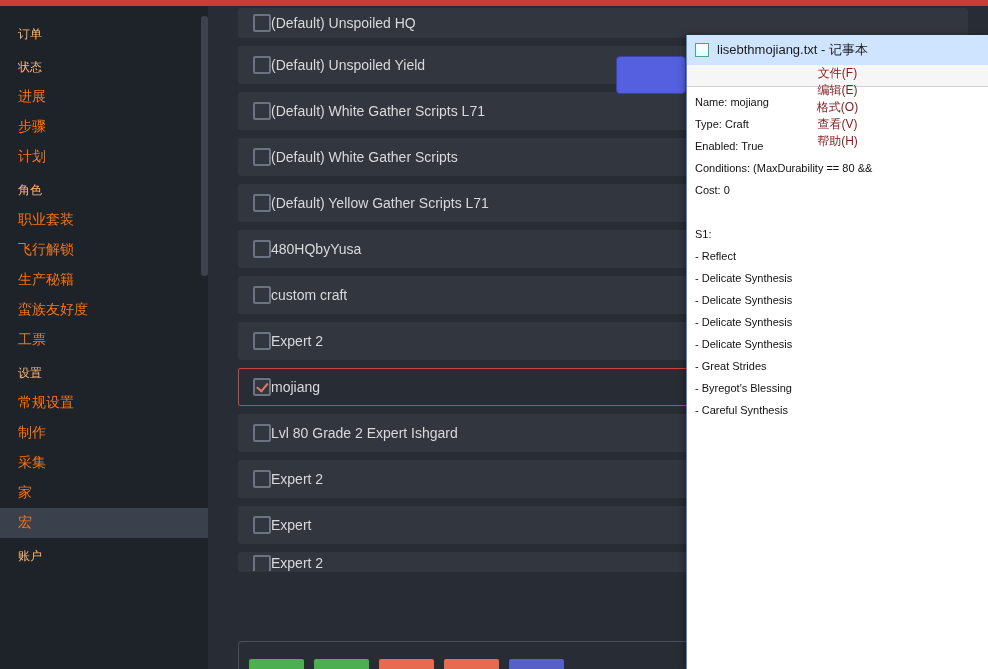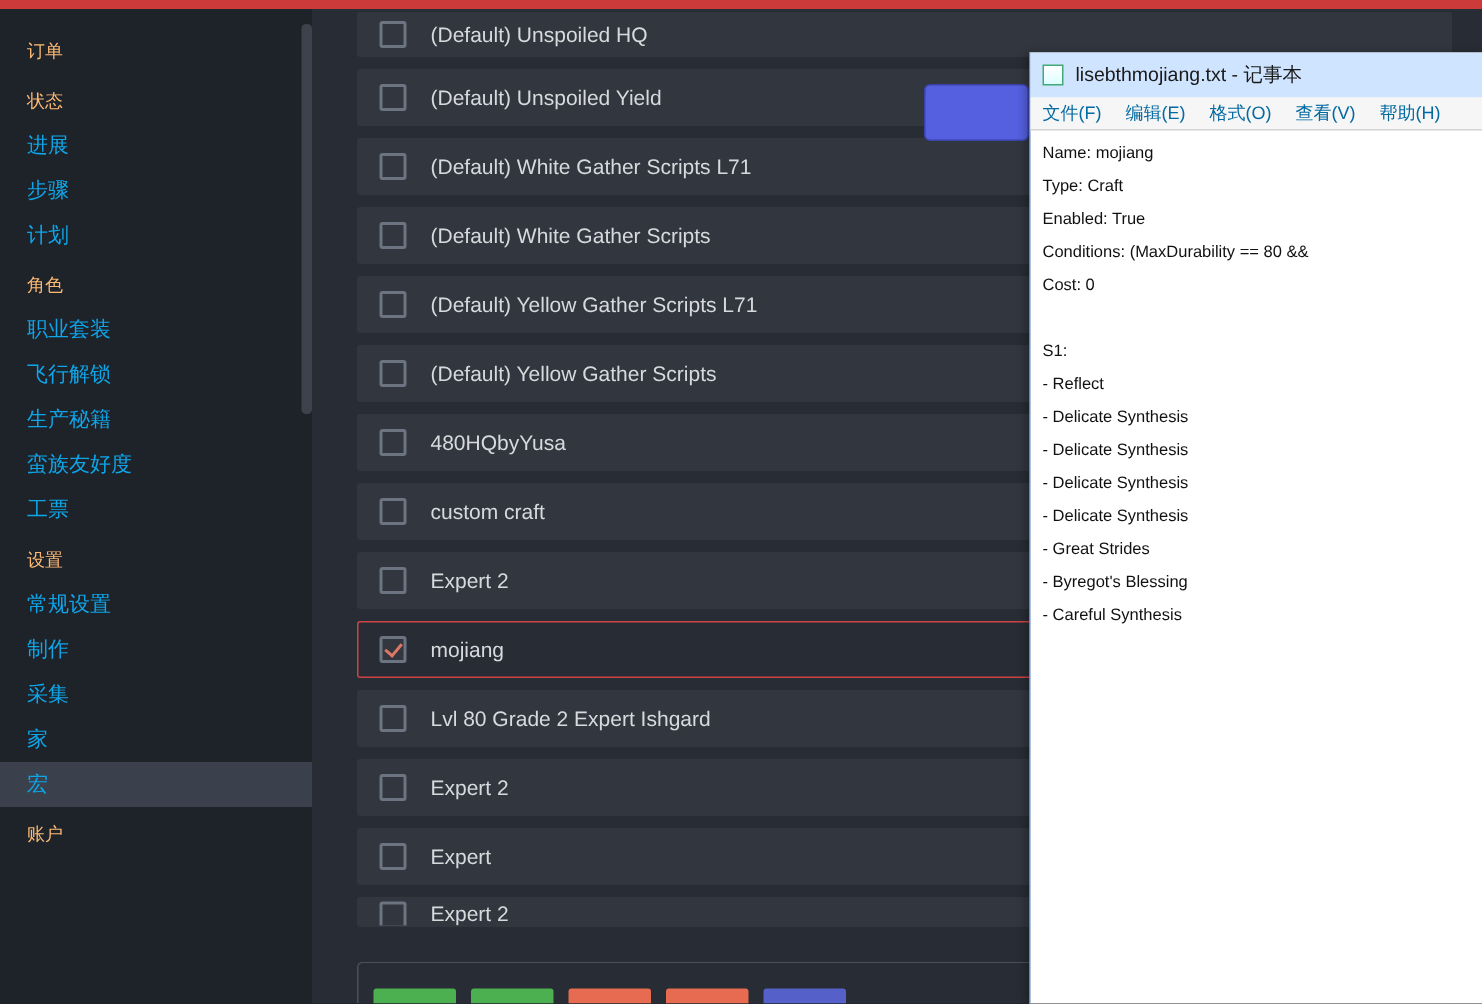--- a/index.html
+++ b/index.html
@@ -2,29 +2,29 @@
 <html><head>
 <meta charset="utf-8">
 <style>
   * { box-sizing: border-box; margin: 0; padding: 0; }
   html, body { width: 988px; height: 669px; overflow: hidden; font-family: "Microsoft YaHei", "Segoe UI", sans-serif; background: #1e2229; color: #e6e6e6; }
   .topbar { height: 6px; background: #cc3a3a; width: 100%; }
   .app { display: flex; height: 663px; }
   .sidebar { width: 208px; background: #1e2229; padding-top: 10px; flex-shrink: 0; position: relative; }
   .sidebar-scroll { position: absolute; right: 0; top: 10px; width: 7px; height: 260px; background: #3d424c; border-radius: 3px; }
   .side-group-title { color: #fdba74; font-size: 12px; padding: 10px 18px 6px 18px; }
-  .side-item { color: #0ea5e9; font-size: 14px; padding: 6px 18px; cursor: pointer; }
+  .side-item { color: #f97316; font-size: 14px; padding: 6px 18px; cursor: pointer; }
   .side-item.active { background: #3a404c; }
   .main { flex: 1; background: #282c34; display: flex; flex-direction: column; position: relative; padding: 0 20px 0 30px; }
   .main-inner { flex: 1; overflow: hidden; }
   .list { display: flex; flex-direction: column; gap: 8px; padding-top: 2px; }
   .row {
     display: flex; align-items: center; height: 38px;
     background: #32363f; border: 1px solid #32363f; border-radius: 2px;
-    padding: 0 14px; gap: 16px; cursor: pointer;
+    padding: 0 14px; gap: 0; cursor: pointer;
   }
   .row.selected { background: transparent; border: 1px solid #c44; }
   .row.cut { height: 30px; }
   .row.cut-bottom { height: 20px; overflow: hidden; align-items: flex-start; padding-top: 2px; }
   .cb {
     width: 18px; height: 18px; border: 2px solid #6c7482; border-radius: 2px;
     display: inline-flex; align-items: center; justify-content: center; flex-shrink: 0;
     background: #32363f;
   }
   .cb.checked { }
@@ -56,21 +56,21 @@
   }
   .np-title {
     height: 30px; background: #cfe4ff; display: flex; align-items: center; gap: 8px;
     padding: 0 8px; font-size: 13px; color: #1a1a1a;
   }
   .np-icon {
     width: 14px; height: 14px; border: 1px solid #4a7; background: linear-gradient(#fff,#dff); flex-shrink:0;
   }
   .np-menu {
     height: 22px; background: #f6f6f6; border-bottom: 1px solid #d4d4d4; display: flex; align-items: center;
-    font-size: 12px; color: #0369a1;
+    font-size: 12px; color: #7f1d1d; flex-direction: column;
   }
   .np-menu span { padding: 0 8px; cursor: default; }
   .np-body {
     padding: 4px 8px; font-size: 11px; line-height: 22px; color: #111; white-space: pre;
     font-family: "Segoe UI","Microsoft YaHei",sans-serif;
   }
 </style>
 </head>
 <body>
 
@@ -119,24 +119,20 @@
           <div class="row">
             <span class="cb"></span>
             <span class="row-label">(Default) White Gather Scripts</span>
           </div>
           <div class="row">
             <span class="cb"></span>
             <span class="row-label">(Default) Yellow Gather Scripts L71</span>
           </div>
           <div class="row">
             <span class="cb"></span>
-            <span class="row-label">(Default) Yellow Gather Scripts</span>
-          </div>
-          <div class="row">
-            <span class="cb"></span>
             <span class="row-label">480HQbyYusa</span>
           </div>
           <div class="row">
             <span class="cb"></span>
             <span class="row-label">custom craft</span>
           </div>
           <div class="row">
             <span class="cb"></span>
             <span class="row-label">Expert 2</span>
           </div>

